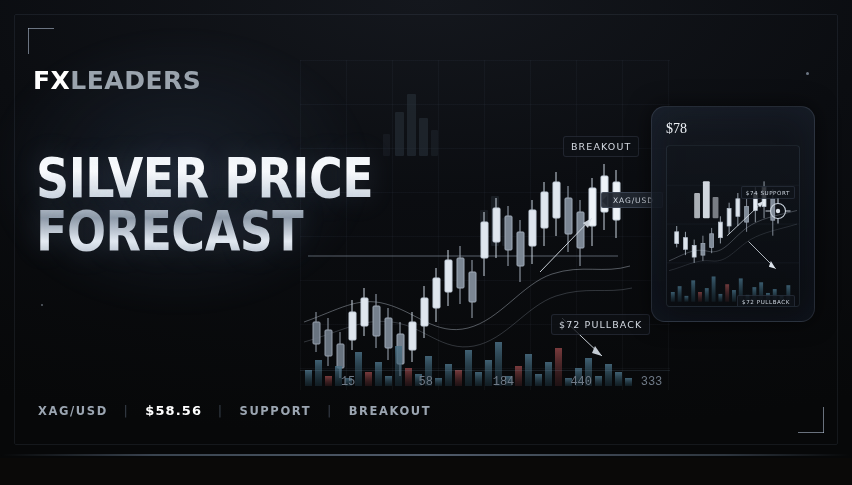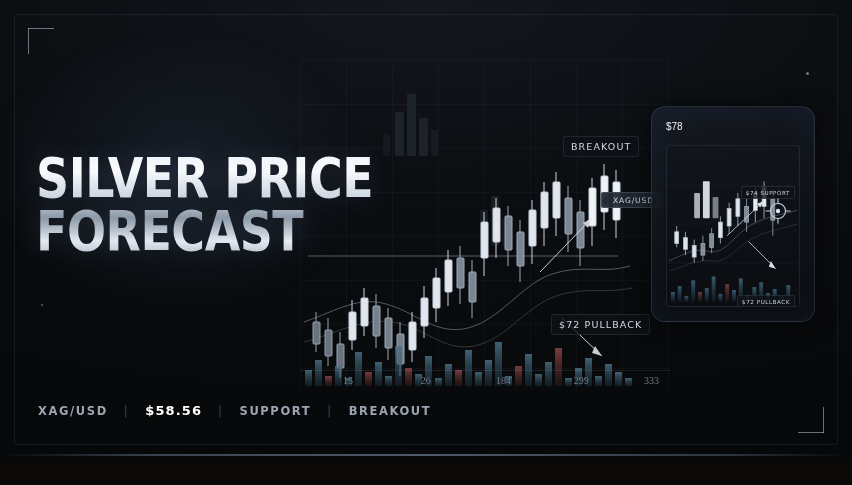--- a/index.html
+++ b/index.html
@@ -140,21 +140,21 @@
   #panel{
     position:absolute; left:651px; top:106px; width:164px; height:216px;
     border:1px solid rgba(130,150,180,.22);
     border-radius:14px;
     background:linear-gradient(160deg, rgba(24,29,37,.85) 0%, rgba(13,16,21,.9) 60%, rgba(10,12,16,.95) 100%);
     box-shadow:0 0 34px rgba(40,60,90,.22) inset, 0 0 22px rgba(0,0,0,.6);
     overflow:hidden;
   }
   #panel-price{
     position:absolute; left:14px; top:14px;
-    font-size:10px; color:#eef2f7; font-family:Liberation Sans, sans-serif;
+    font-size:14px; color:#eef2f7; font-family:Liberation Serif, serif;
   }
   #panel-chart{
     position:absolute; left:14px; top:38px; right:14px; bottom:14px;
     border:1px solid rgba(120,140,170,.16);
     border-radius:4px;
     background:linear-gradient(180deg, rgba(18,22,29,.8), rgba(10,13,17,.9));
     overflow:hidden;
   }
   .anno-sm{
     position:absolute; font-size:5.6px; letter-spacing:.55px; color:#c9d1db;
@@ -168,22 +168,22 @@
 
   #crosshair{
     position:absolute; left:113px; top:91px; width:26px; height:26px;
   }
 
   
   #axis{
     position:absolute; left:300px; top:375px; width:370px; height:14px;
   }
   #axis .tick{
-    position:absolute; top:0; font-size:10px; color:#707b88;
-    font-family:Liberation Serif, serif; transform:translateX(-50%);
+    position:absolute; top:0; font-size:12px; color:#707b88;
+    font-family:Liberation Mono, monospace; transform:translateX(-50%);
   }
   #axis-line{
     position:absolute; left:300px; top:370px; width:370px; height:1px;
     background:rgba(120,140,170,.16);
   }
 </style>
 </head>
 <body>
 
 <div id="stage">
@@ -343,23 +343,23 @@
         <rect x="305" y="304" width="7" height="22" fill="url(#volTeal)"></rect>
         <rect x="315" y="312" width="7" height="14" fill="url(#volTeal)"></rect>
         <rect x="325" y="318" width="7" height="8" fill="url(#volTeal)"></rect>
       </g>
     </svg>
   </div>
 
   <div id="axis-line"></div>
   <div id="axis">
     <span class="tick" style="left:13%">15</span>
-    <span class="tick" style="left:34%">26</span>
+    <span class="tick" style="left:34%">58</span>
     <span class="tick" style="left:55%">184</span>
-    <span class="tick" style="left:76%">299</span>
+    <span class="tick" style="left:76%">440</span>
     <span class="tick" style="left:95%">333</span>
   </div>
 
   <div class="anno" id="anno-breakout">BREAKOUT</div>
   <div class="anno" id="anno-pullback">$72 PULLBACK</div>
   <div id="price-tag">XAG/USD</div>
 
   <div id="panel">
     <div id="panel-price">$78</div>
 
@@ -469,20 +469,23 @@
     <svg id="crosshair" viewBox="0 0 26 26">
       <circle cx="13" cy="13" r="7.5" fill="none" stroke="#c7d0da" stroke-width="1.1"></circle>
       <circle cx="13" cy="13" r="2.2" fill="#dde4ec"></circle>
       <line x1="13" y1="0.5" x2="13" y2="6" stroke="#c7d0da" stroke-width="1.1"></line>
       <line x1="13" y1="20" x2="13" y2="25.5" stroke="#c7d0da" stroke-width="1.1"></line>
       <line x1="0.5" y1="13" x2="6" y2="13" stroke="#c7d0da" stroke-width="1.1"></line>
       <line x1="20" y1="13" x2="25.5" y2="13" stroke="#c7d0da" stroke-width="1.1"></line>
     </svg>
   </div>
 
+  <div id="logo">
+    <span class="fx">FX</span><span class="leaders">LEADERS</span>
+  </div>
 
   <div id="headline">
     <span class="l1">SILVER PRICE</span>
     <span class="l2">FORECAST</span>
   </div>
 
 
   <div id="ticker-row">
     <span class="item">XAG/USD</span>
     <span class="sep">|</span>

